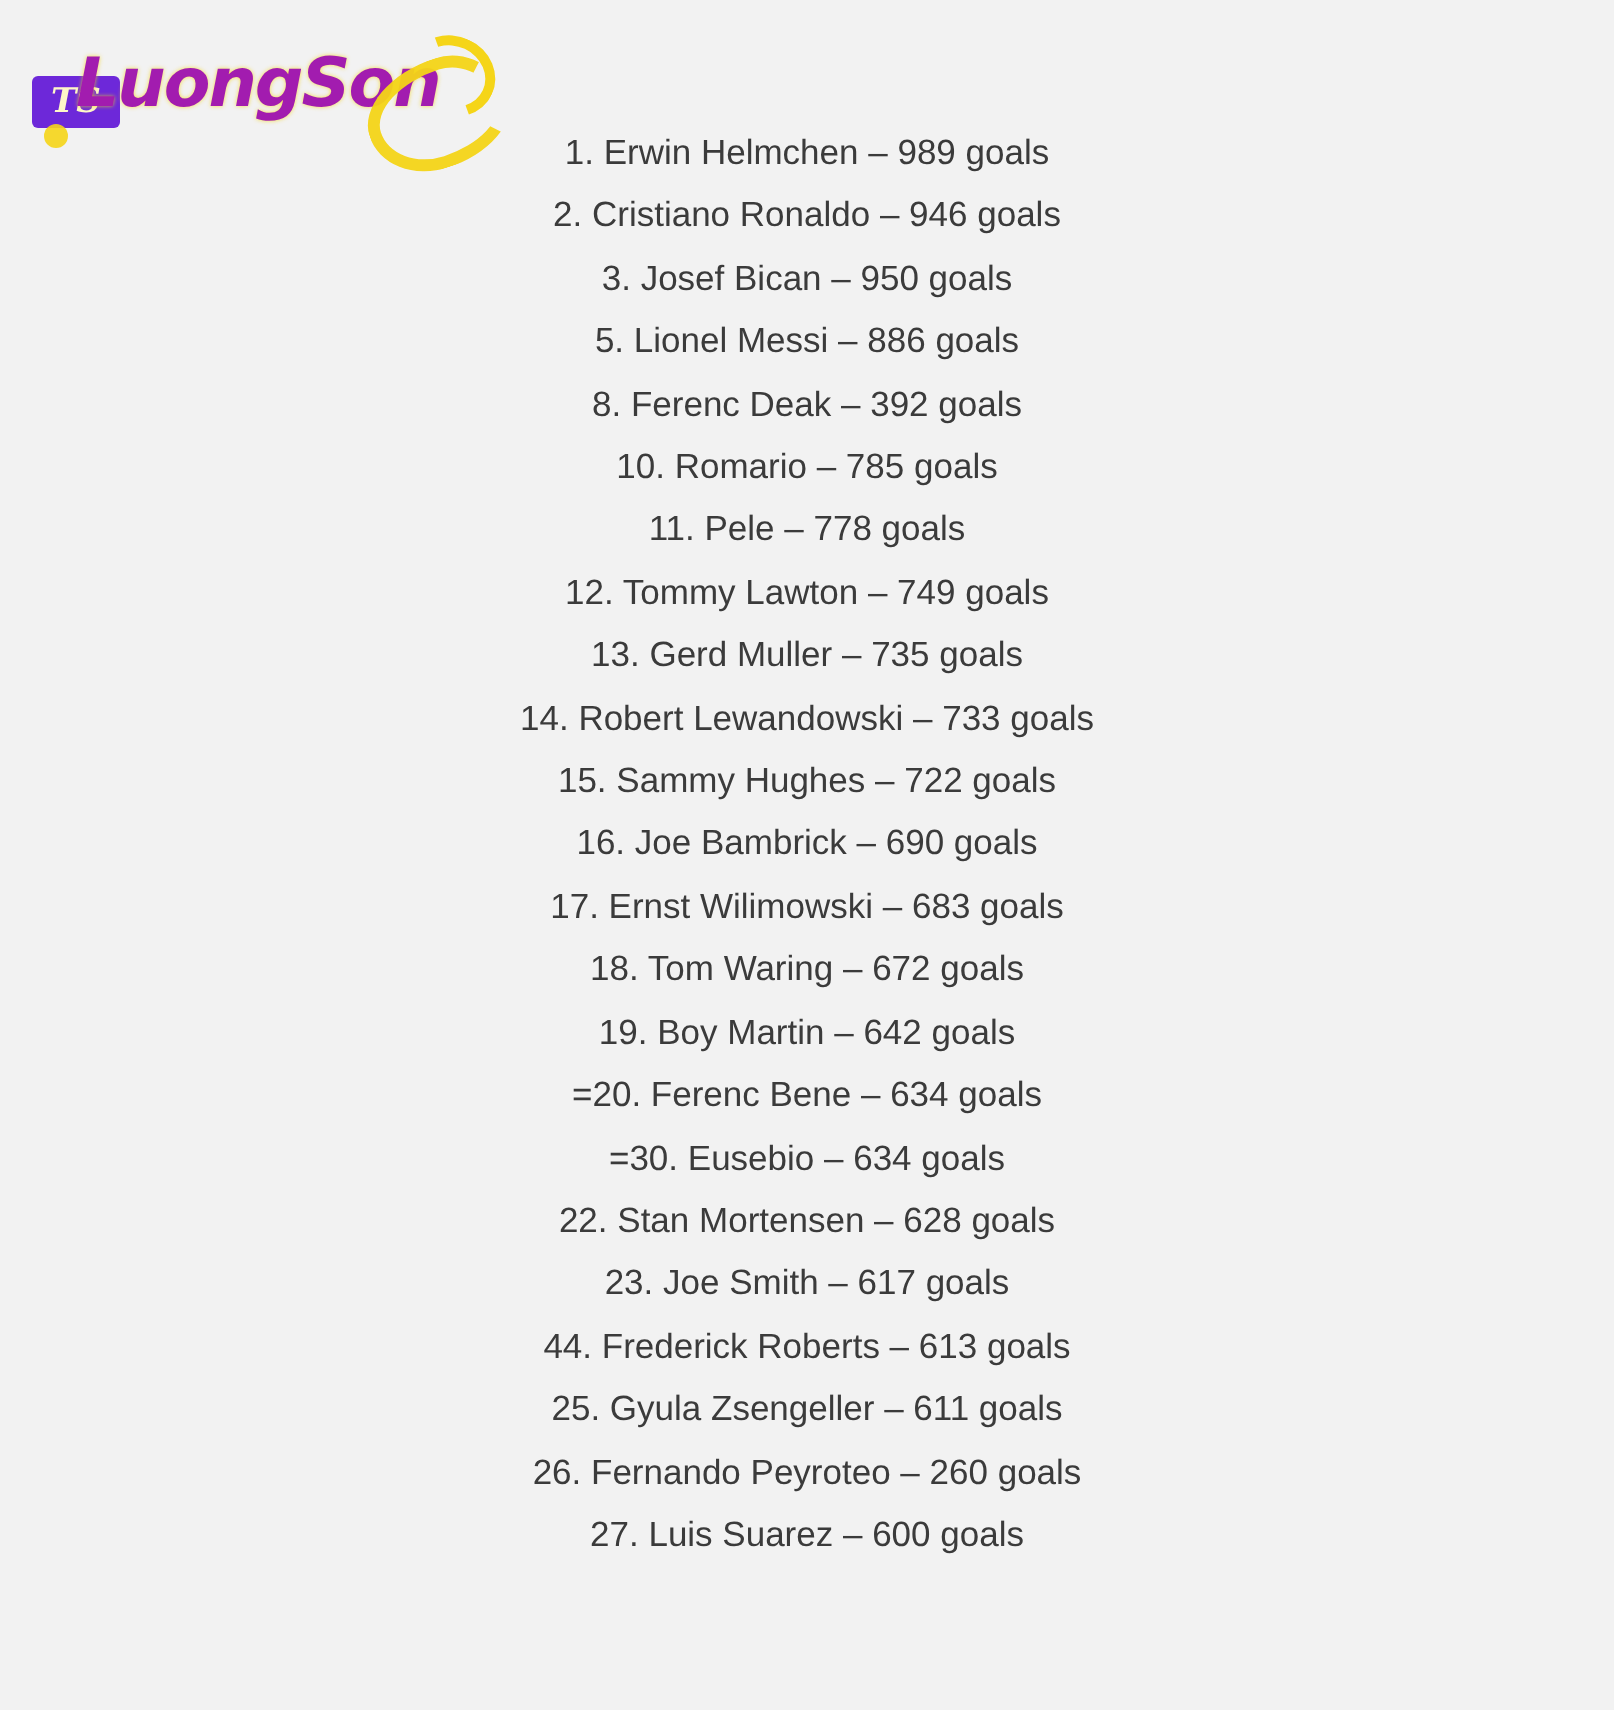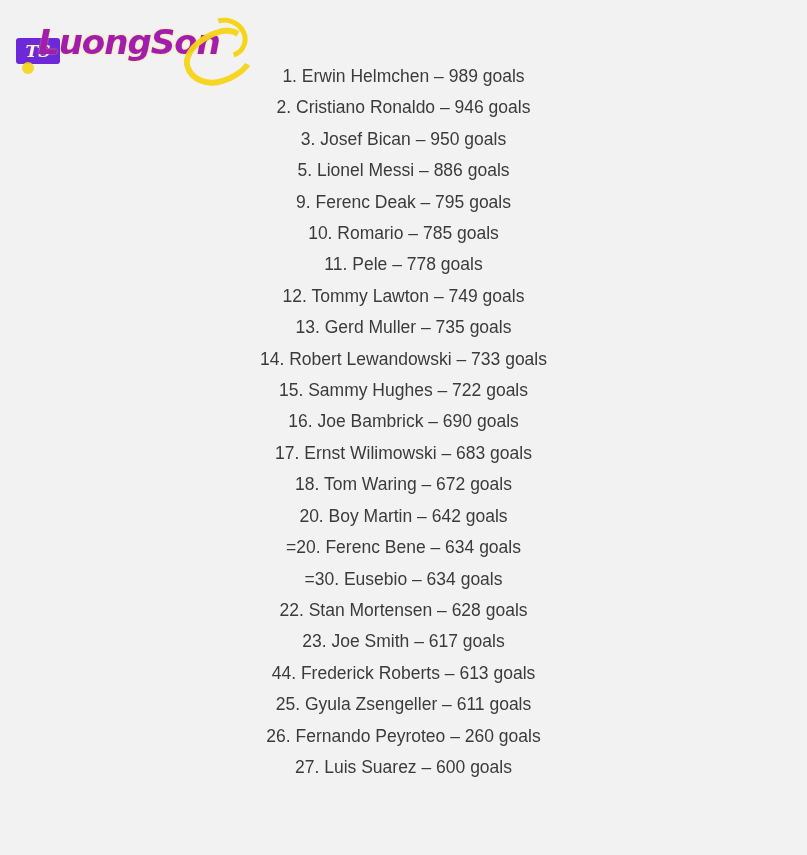--- a/index.html
+++ b/index.html
@@ -121,31 +121,31 @@
     <div class="wm-swirl"></div>
     <div class="wm-swirl2"></div>
     <div class="wm-dot"></div>
   </div>
 
   <div class="list">
     <div class="list-item">1. Erwin Helmchen – 989 goals</div>
     <div class="list-item">2. Cristiano Ronaldo – 946 goals</div>
     <div class="list-item">3. Josef Bican – 950 goals</div>
     <div class="list-item">5. Lionel Messi – 886 goals</div>
-    <div class="list-item">9. Ferenc Deak – 795 goals</div>
+    <div class="list-item">8. Ferenc Deak – 392 goals</div>
     <div class="list-item">10. Romario – 785 goals</div>
     <div class="list-item">11. Pele – 778 goals</div>
     <div class="list-item">12. Tommy Lawton – 749 goals</div>
     <div class="list-item">13. Gerd Muller – 735 goals</div>
     <div class="list-item">14. Robert Lewandowski – 733 goals</div>
     <div class="list-item">15. Sammy Hughes – 722 goals</div>
     <div class="list-item">16. Joe Bambrick – 690 goals</div>
     <div class="list-item">17. Ernst Wilimowski – 683 goals</div>
     <div class="list-item">18. Tom Waring – 672 goals</div>
-    <div class="list-item">20. Boy Martin – 642 goals</div>
+    <div class="list-item">19. Boy Martin – 642 goals</div>
     <div class="list-item">=20. Ferenc Bene – 634 goals</div>
     <div class="list-item">=30. Eusebio – 634 goals</div>
     <div class="list-item">22. Stan Mortensen – 628 goals</div>
     <div class="list-item">23. Joe Smith – 617 goals</div>
     <div class="list-item">44. Frederick Roberts – 613 goals</div>
     <div class="list-item">25. Gyula Zsengeller – 611 goals</div>
     <div class="list-item">26. Fernando Peyroteo – 260 goals</div>
     <div class="list-item">27. Luis Suarez – 600 goals</div>
   </div>
 

